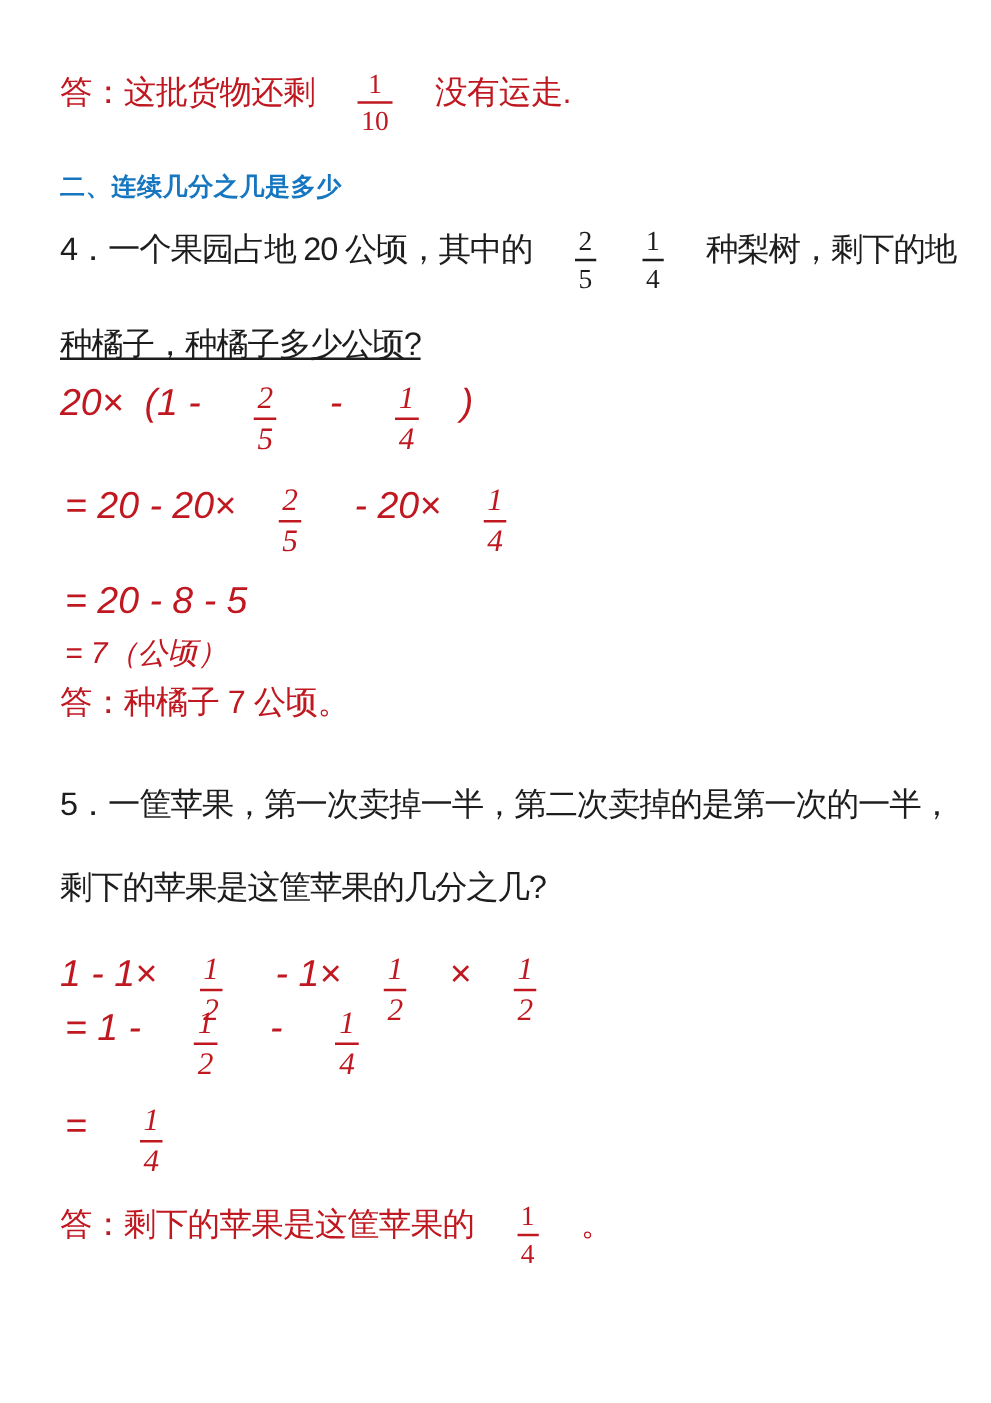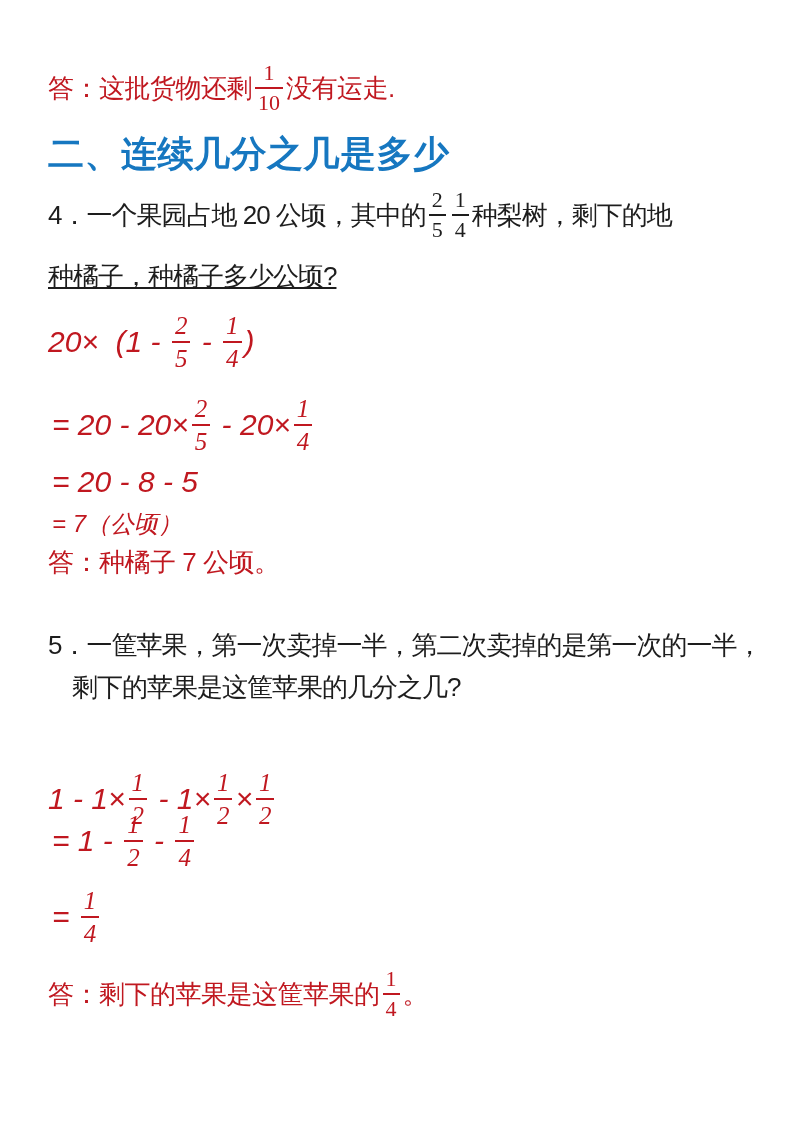--- a/index.html
+++ b/index.html
@@ -12,25 +12,26 @@
   .page{
     position:relative;
     width:793px;height:1122px;
     background:var(--background);
     overflow:hidden;
     font-family:"Liberation Sans","DejaVu Sans",sans-serif;
     color:var(--text);
   }
   .row{
     position:absolute;left:48px;
-    display:flex;align-items:center;
+    display:flex;align-items:flex-start;
     white-space:pre;
+    gap:31px;
   }
   .body-text{font-size:26px;letter-spacing:-1px;color:var(--text);}
-  .heading{font-size:36px;font-weight:bold;color:var(--accent-blue);letter-spacing:0.5px;}
+  .heading{font-size:20px;font-weight:bold;color:var(--accent-blue);letter-spacing:0.5px;}
   .red{color:var(--accent-red);}
   .ans{font-size:26px;letter-spacing:-0.5px;}
   .eq{font-size:30px;letter-spacing:0;font-style:italic;}
   .frac{
     display:inline-flex;flex-direction:column;
     text-align:center;line-height:1;
     font-family:"Liberation Serif","DejaVu Serif",serif;
     letter-spacing:0;
     margin:0 3px;
     vertical-align:middle;
@@ -78,21 +79,21 @@
   </div>
 
   <div class="row red ans" style="top:544px;height:36px;">
     <span>答：种橘子 7 公顷。</span>
   </div>
 
   <div class="row body-text" style="top:626px;height:38px;">
     <span>5．一筐苹果，第一次卖掉一半，第二次卖掉的是第一次的一半，</span>
   </div>
 
-  <div class="row body-text" style="top:668px;height:38px;margin-left:24px;">
+  <div class="row body-text" style="top:692px;height:38px;">
     <span>剩下的苹果是这筐苹果的几分之几?</span>
   </div>
 
   <div class="row red eq" style="top:722px;height:72px;margin-top:41px;">
     <span>1 - 1×</span><span class="frac frac-eq"><span class="n">1</span><span class="d">2</span></span><span> - 1×</span><span class="frac frac-eq"><span class="n">1</span><span class="d">2</span></span><span>×</span><span class="frac frac-eq"><span class="n">1</span><span class="d">2</span></span>
   </div>
 
   <div class="row red eq" style="top:806px;height:70px;left:52px;">
     <span>= 1 - </span><span class="frac frac-eq"><span class="n">1</span><span class="d">2</span></span><span> - </span><span class="frac frac-eq"><span class="n">1</span><span class="d">4</span></span>
   </div>

